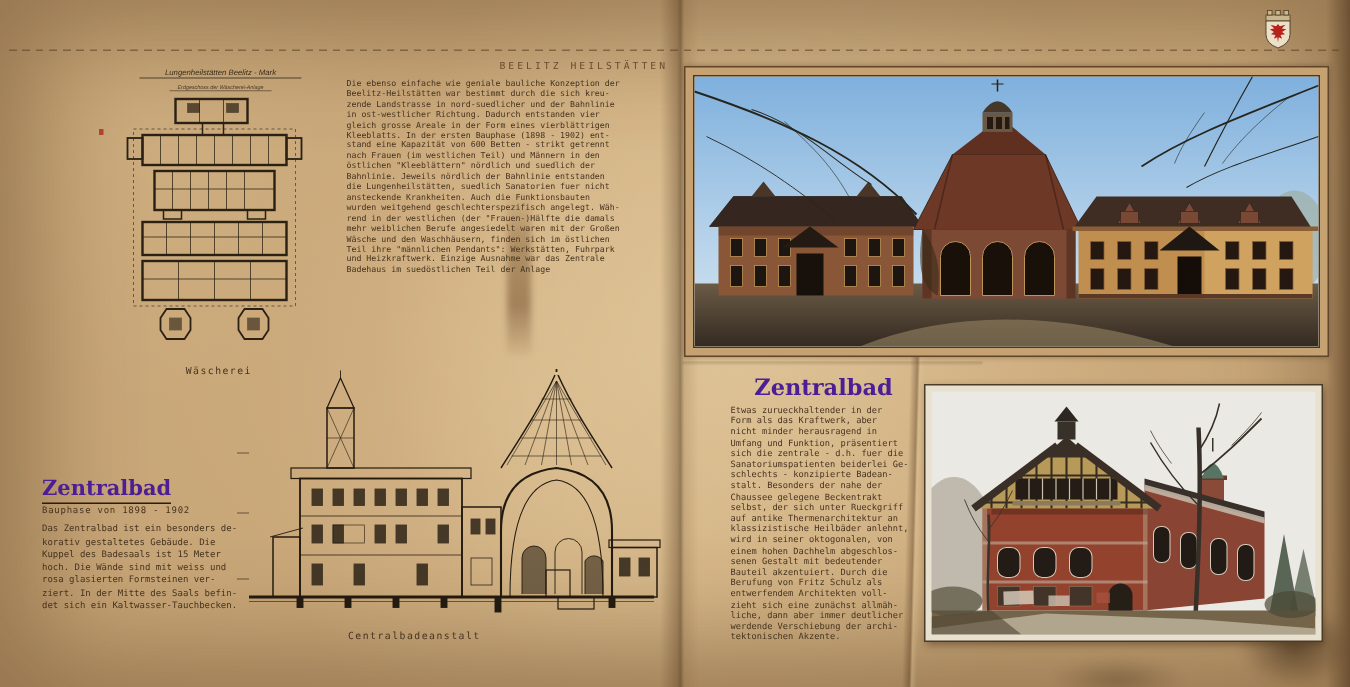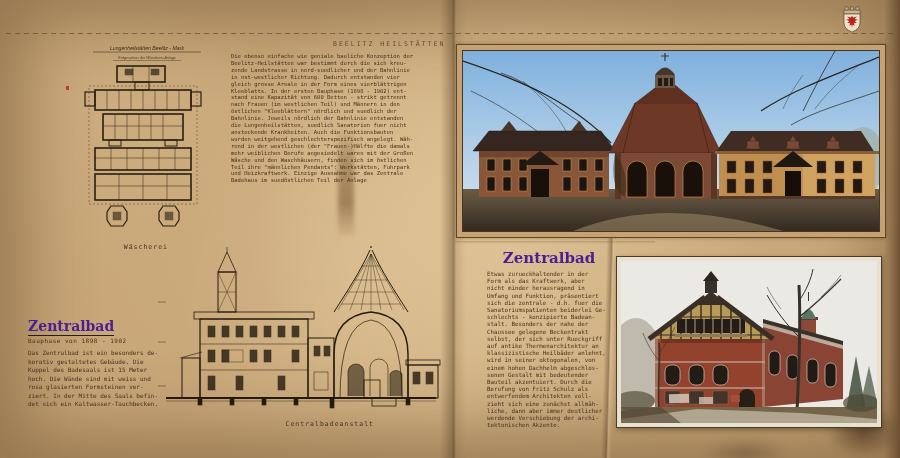--- a/index.html
+++ b/index.html
@@ -225,21 +225,21 @@
         <line x1="183" y1="58" x2="243" y2="58"></line>
       <line x1="203" y1="20" x2="223" y2="20"></line>
     </g>
 
     <rect x="248" y="114" width="34" height="5" stroke-width="0.8"></rect>
     <rect x="250" y="119" width="30" height="33" stroke-width="1"></rect>
     <rect x="255" y="126" width="7" height="12" fill="#241b10" opacity=".8"></rect>
     <rect x="268" y="126" width="7" height="12" fill="#241b10" opacity=".8"></rect>
   </g>
 </svg>
-<div class="abs type" style="left:244px;top:420px;width:130px;text-align:right;font-size:6.5px;letter-spacing:1px;">Centralbadeanstalt</div>
+<div class="abs type" style="left:232px;top:420px;width:130px;text-align:left;font-size:6.5px;letter-spacing:1px;">Centralbadeanstalt</div>
 
 <div class="abs photoframe-top" style="left:456px;top:44px;width:430px;height:194px;">
   <div class="inner" title="Zentralbad – Ziegelbau mit oktogonalem Kuppelpavillon vor blauem Himmel">
     <svg width="100%" height="100%" viewBox="0 0 416 180" preserveAspectRatio="none">
       <defs>
         <linearGradient id="sky1" x1="0" y1="0" x2="0" y2="1">
           <stop offset="0" stop-color="#7fb0dd"></stop>
             <stop offset=".55" stop-color="#b2d0e9"></stop>
             <stop offset="1" stop-color="#d8e6f1"></stop>
         </linearGradient>

